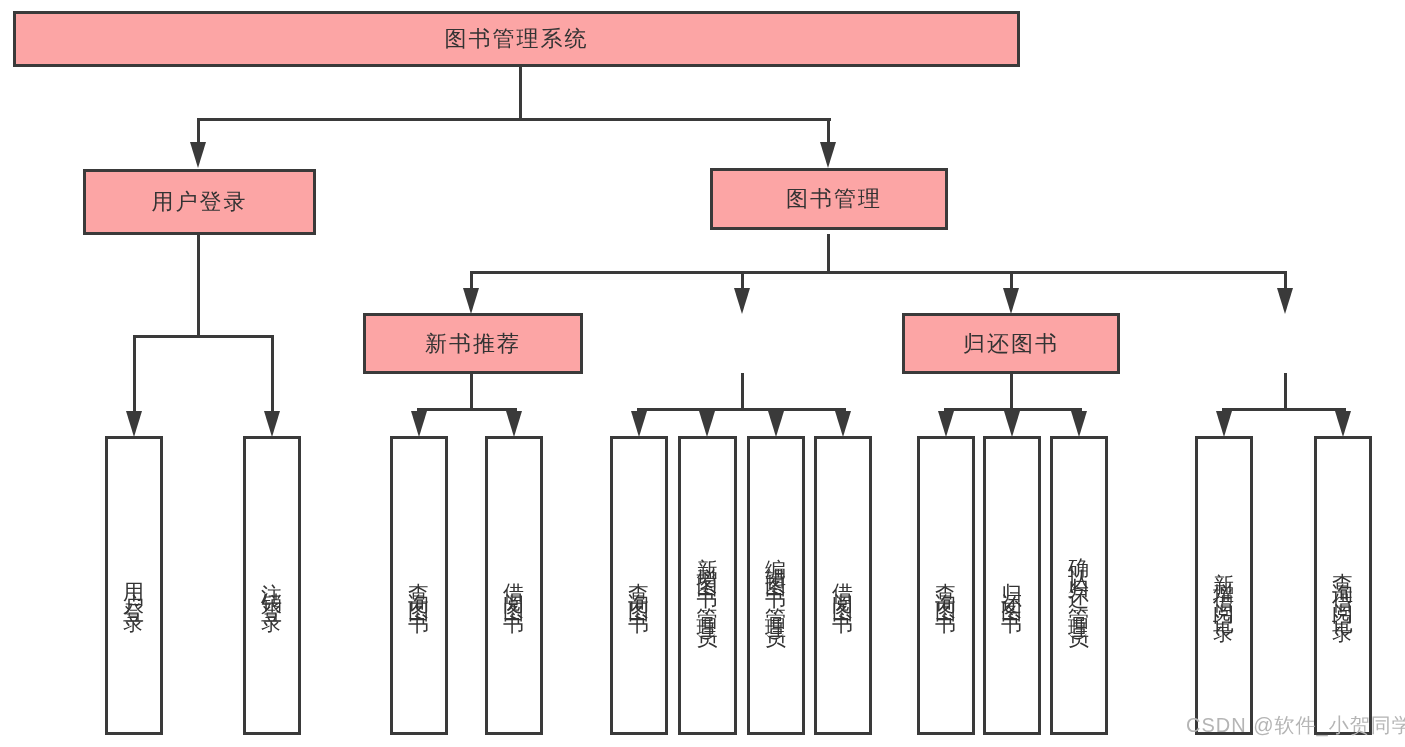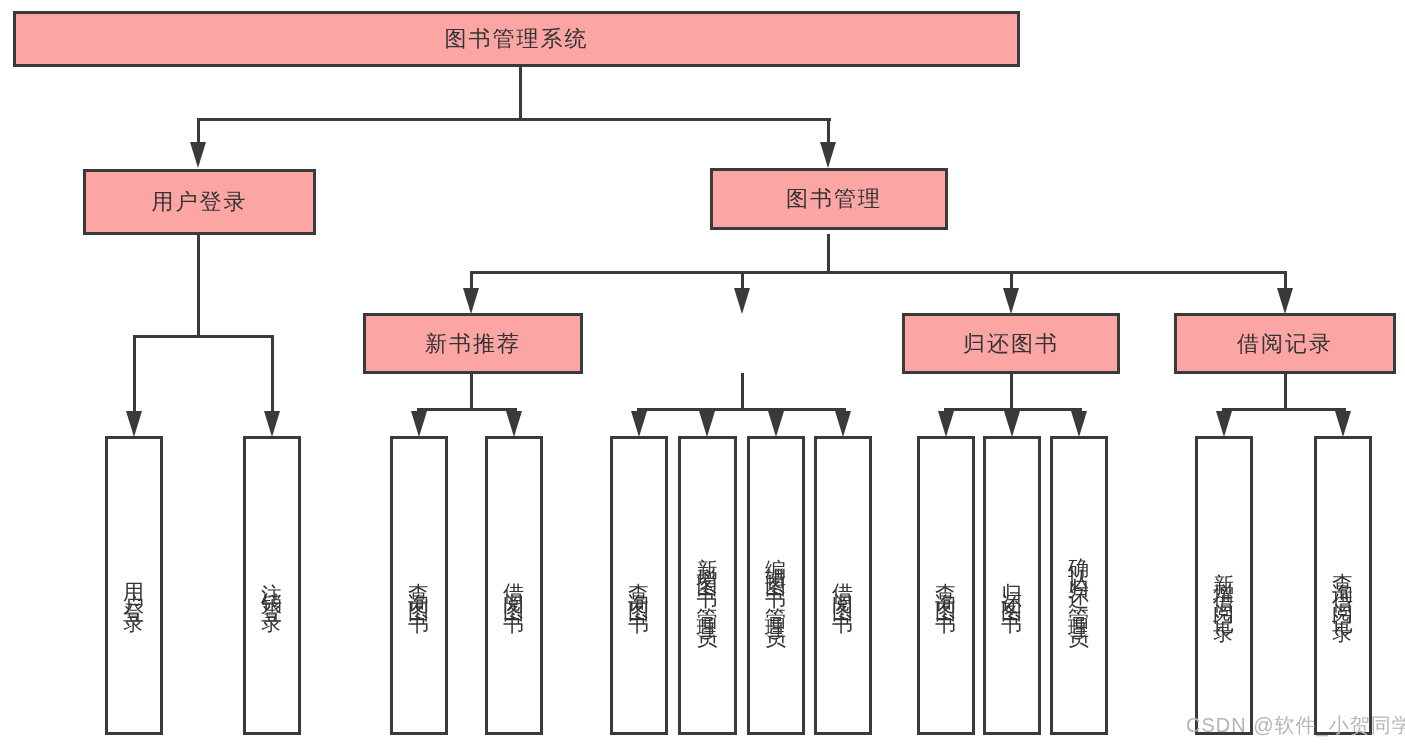--- a/index.html
+++ b/index.html
@@ -123,23 +123,20 @@
 
   <div class="box" style="left:363px;top:313px;width:220px;height:61px;">
     <span>新书推荐</span>
   </div>
 
 
   <div class="box" style="left:902px;top:313px;width:218px;height:61px;">
     <span>归还图书</span>
   </div>
 
-  <div class="box" style="left:1174px;top:313px;width:222px;height:61px;">
-    <span>借阅记录</span>
-  </div>
 
   <div class="leaf" style="left:105px;">
     <span class="vtext">用户登录</span>
   </div>
   <div class="leaf" style="left:243px;">
     <span class="vtext">注销登录</span>
   </div>
 
   <div class="leaf" style="left:390px;">
     <span class="vtext">查询图书</span>

